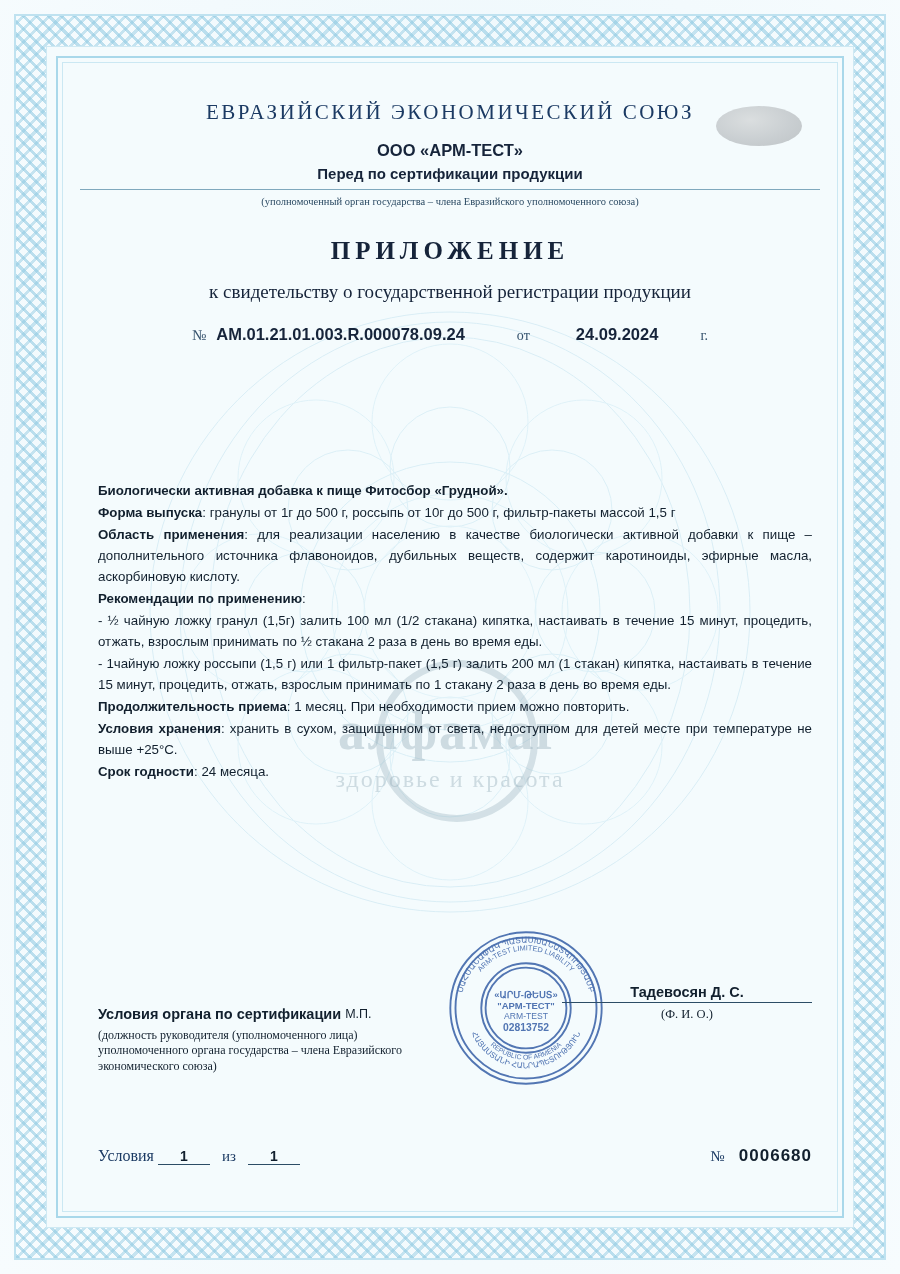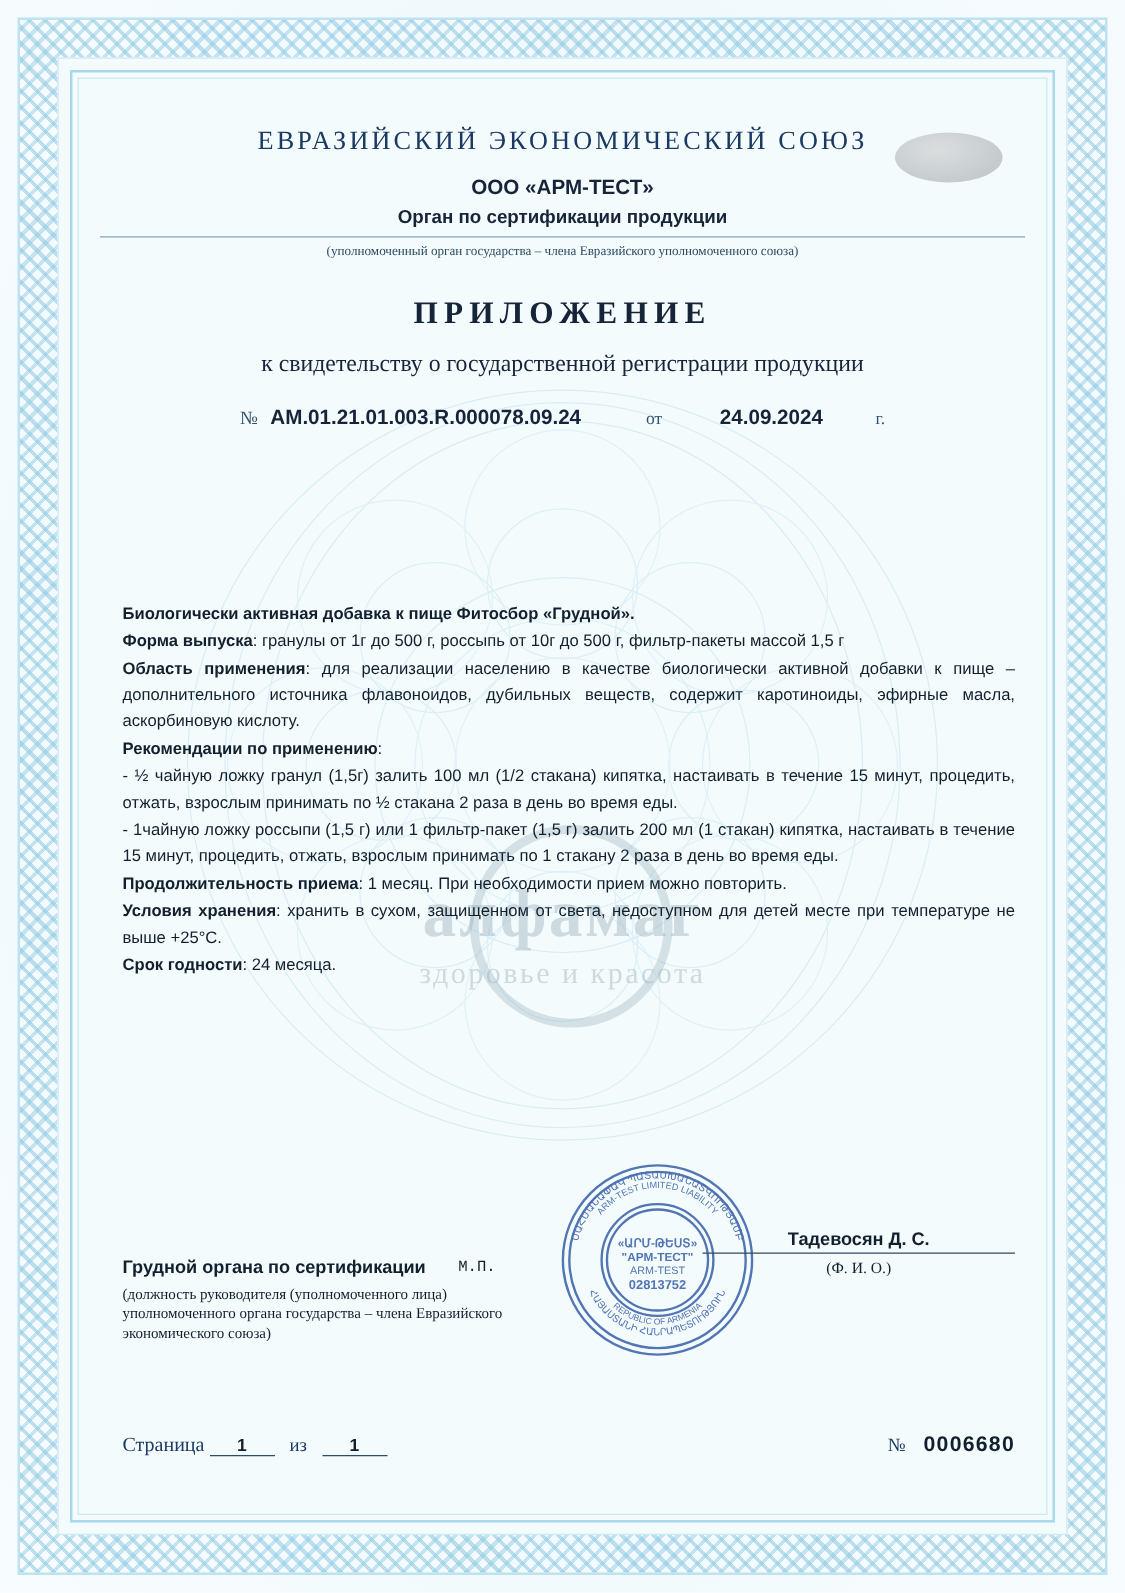--- a/index.html
+++ b/index.html
@@ -202,24 +202,24 @@
     align-items: flex-end;
     justify-content: space-between;
   }
   .sig-title {
     font-family: "Liberation Sans", sans-serif;
     font-size: 14.5px;
     font-weight: bold;
     color: #12202e;
   }
   .sig-mp {
-    font-family: Liberation Mono, monospace;
+    font-family: Liberation Sans, sans-serif;
     font-size: 12.5px;
     color: #12202e;
-    margin-left: 26px;
+    margin-left: 4px;
     margin-bottom: 1px;
   }
   .sig-name-wrap {
     width: 250px;
     text-align: center;
   }
   .sig-name {
     font-family: "Liberation Sans", sans-serif;
     font-size: 14.5px;
     font-weight: bold;
@@ -329,21 +329,21 @@
     <div class="wm-main">алфамаг</div>
     <div class="wm-sub">здоровье и красота</div>
   </div>
 
   <div class="content">
 
     <div class="hologram"></div>
 
     <h1 class="eaeu">ЕВРАЗИЙСКИЙ  ЭКОНОМИЧЕСКИЙ  СОЮЗ</h1>
     <div class="org">ООО «АРМ-ТЕСТ»</div>
-    <div class="org2">Орган по сертификации продукции</div>
+    <div class="org2">Перед по сертификации продукции</div>
     <div class="rule"></div>
     <div class="org-note">(уполномоченный орган государства – члена Евразийского уполномоченного союза)</div>
 
     <div class="app-title">ПРИЛОЖЕНИЕ</div>
     <div class="app-sub">к свидетельству о государственной регистрации продукции</div>
 
     <div class="numline">
       <span class="nosign">№</span>
       <span class="regnum">AM.01.21.01.003.R.000078.09.24</span>
       <span class="ot">от</span>
@@ -398,34 +398,34 @@
         <text x="100" y="88" font-size="11" text-anchor="middle" font-weight="bold">«ԱՐՄ-ԹԵՍՏ»</text>
         <text x="100" y="101" font-size="11" text-anchor="middle" font-weight="bold">"АРМ-ТЕСТ"</text>
         <text x="100" y="113" font-size="10" text-anchor="middle">ARM-TEST</text>
         <text x="100" y="127" font-size="12" text-anchor="middle" font-weight="bold">02813752</text>
       </g>
     </svg>
 
     <div class="sig">
       <div class="sig-row">
         <div style="display:flex; align-items:flex-end;">
-          <span class="sig-title">Грудной органа по сертификации</span>
+          <span class="sig-title">Условия органа по сертификации</span>
           <span class="sig-mp">М.П.</span>
         </div>
         <div class="sig-name-wrap">
           <div class="sig-name">Тадевосян  Д. С.</div>
           <div class="sig-fio">(Ф. И. О.)</div>
         </div>
       </div>
       <div class="sig-note">(должность руководителя (уполномоченного лица) уполномоченного органа государства – члена Евразийского экономического союза)</div>
     </div>
 
     <div class="footer">
       <div>
-        <span class="pg">Страница</span>
+        <span class="pg">Условия</span>
         <span class="blank">1</span>
         <span class="iz">из</span>
         <span class="blank">1</span>
       </div>
       <div class="doc-no">
         <span class="n">№</span>
         <span class="val">0006680</span>
       </div>
     </div>
 

